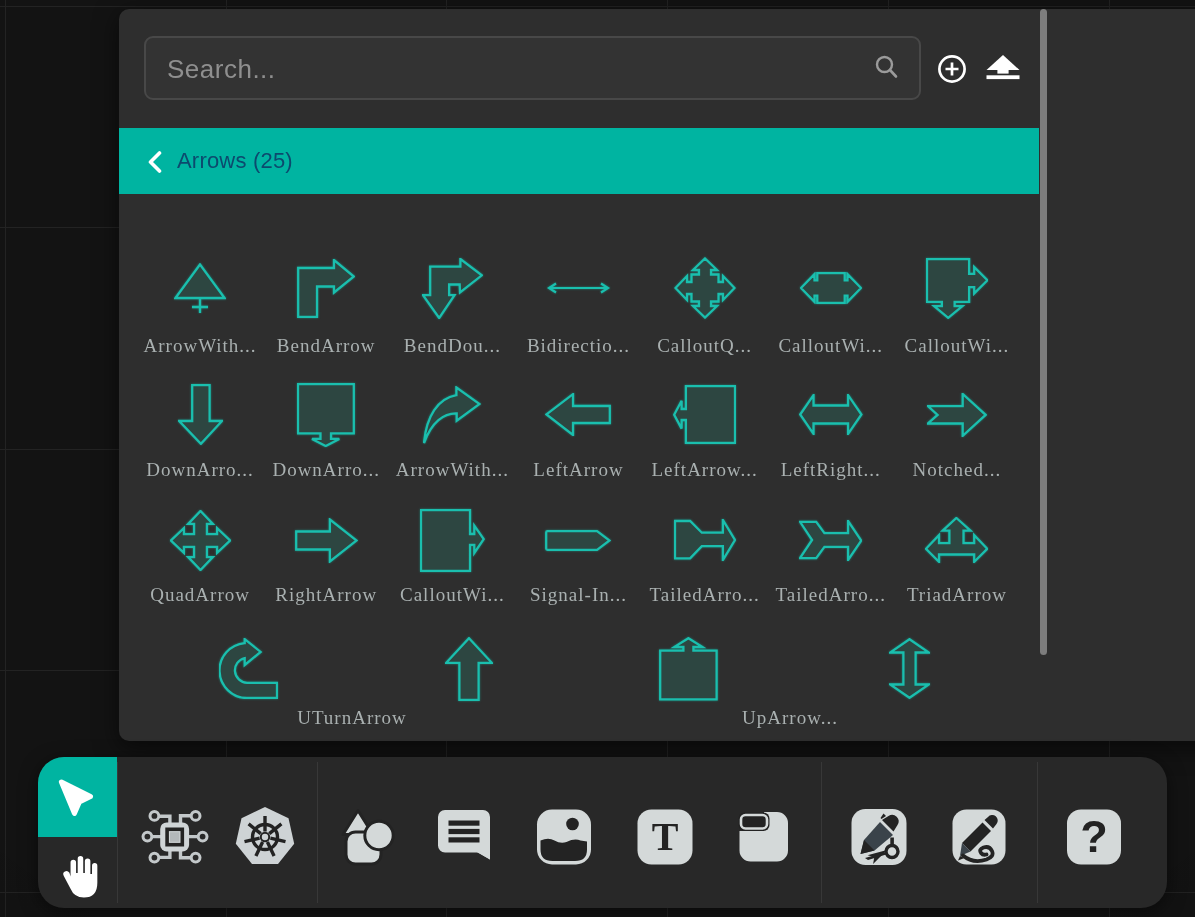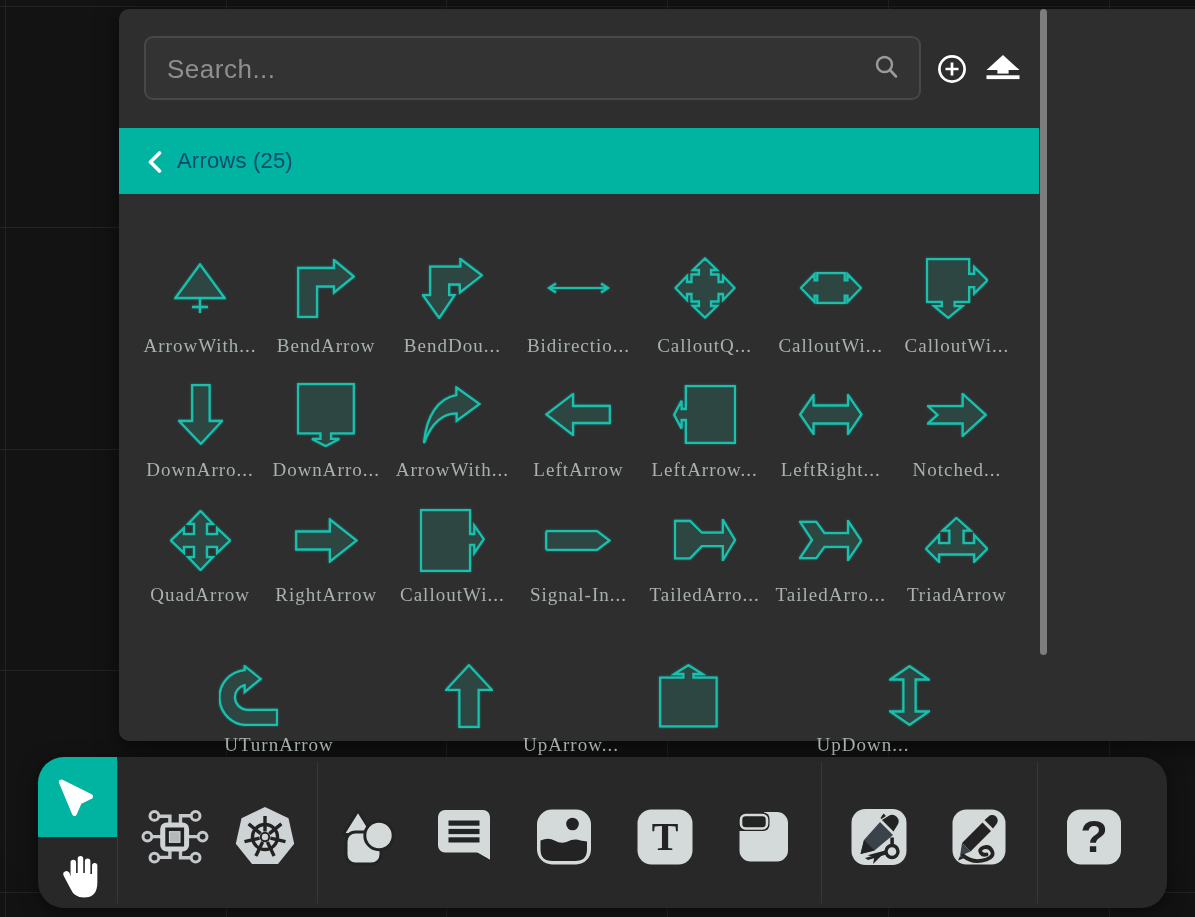--- a/index.html
+++ b/index.html
@@ -14,21 +14,21 @@
 #searchbox{position:absolute;left:25px;top:27px;width:777px;height:64px;box-sizing:border-box;border:2px solid #484848;border-radius:9px;background:#333333;}
 #searchtxt{position:absolute;left:48px;top:45px;font-size:26px;color:#8f8f8f;letter-spacing:.5px;}
 #tealbar{position:absolute;left:0;top:119px;width:920px;height:66px;background:#00b4a1;}
 #tealbar .ttl{position:absolute;left:58px;top:20px;font-size:22px;color:#0c4a6e;letter-spacing:.2px;}
 #thumb{position:absolute;left:920.5px;top:0px;width:7px;height:646px;background:#7d7d7d;border-radius:4px;}
 .irow{position:absolute;left:18px;width:883px;height:94px;display:flex;}
 .lrow{position:absolute;left:18px;width:883px;height:26px;display:flex;font-family:Liberation Serif, serif;}
 .irow .c,.lrow .c{flex:1 1 0;display:flex;align-items:center;justify-content:center;}
 .irow svg{filter:drop-shadow(0 0 1.2px rgba(22,190,172,.55));}
 .lrow .c{font-size:19px;letter-spacing:1px;color:#a9b0b0;white-space:nowrap;overflow:hidden;}
-#irow4,#lrow4{left:14px;width:876px;margin-top:27px;}
+#irow4,#lrow4{left:14px;width:876px;}
 #irow1{top:232px}#lrow1{top:323.5px}
 #irow2{top:358.5px}#lrow2{top:448px}
 #irow3{top:484px}#lrow3{top:572.5px}
 #irow4{top:612.5px}#lrow4{top:696px}
 #toolbar{position:absolute;left:37.5px;top:757px;width:1129px;height:151px;background:#282828;border-radius:26px;box-shadow:0 4px 18px rgba(0,0,0,.5);}
 #selcell{position:absolute;left:0;top:0;width:79px;height:80px;background:#00b4a1;border-top-left-radius:26px;display:flex;align-items:center;justify-content:center;}
 #handcell{position:absolute;left:0;top:80px;width:79px;height:71px;display:flex;align-items:center;justify-content:center;}
 .tdiv{position:absolute;top:5px;bottom:5px;width:1px;background:rgba(255,255,255,.08);}
 .tico{position:absolute;transform:translate(-50%,-50%);}
 svg{display:block}
@@ -216,21 +216,20 @@
       </div>
 <div class="c">
         <svg style="margin-left:20px" width="41" height="61" viewBox="0 0 41 61">
           <path d="M20.5,1.2 L39.8,14.5 L26.6,14.5 L26.6,46.5 L39.8,46.5 L20.5,59.8 L1.2,46.5 L14.4,46.5 L14.4,14.5 L1.2,14.5 Z" fill="#2d4641" stroke="#1abfae" stroke-width="2.3" stroke-linejoin="miter"></path>
         </svg>
       </div>
 </div>
 <div class="lrow" id="lrow4">
 <div class="c">UTurnArrow</div>
 <div class="c">UpArrow...</div>
-<div class="c">UpDown...</div>
 </div>
 </div>
 <div id="toolbar">
 <div class="tdiv" style="left:79px"></div>
 <div class="tdiv" style="left:279px"></div>
 <div class="tdiv" style="left:783.5px"></div>
 <div class="tdiv" style="left:999.5px"></div>
 <div id="selcell">
       <svg width="40" height="40" viewBox="0 0 40 40" style="margin-top:2px">
 <path d="M4.4,4 L33.5,18.6 L22.4,23.9 L17.4,35.4 Z" fill="#ffffff" stroke="#ffffff" stroke-width="5" stroke-linejoin="round"></path>

